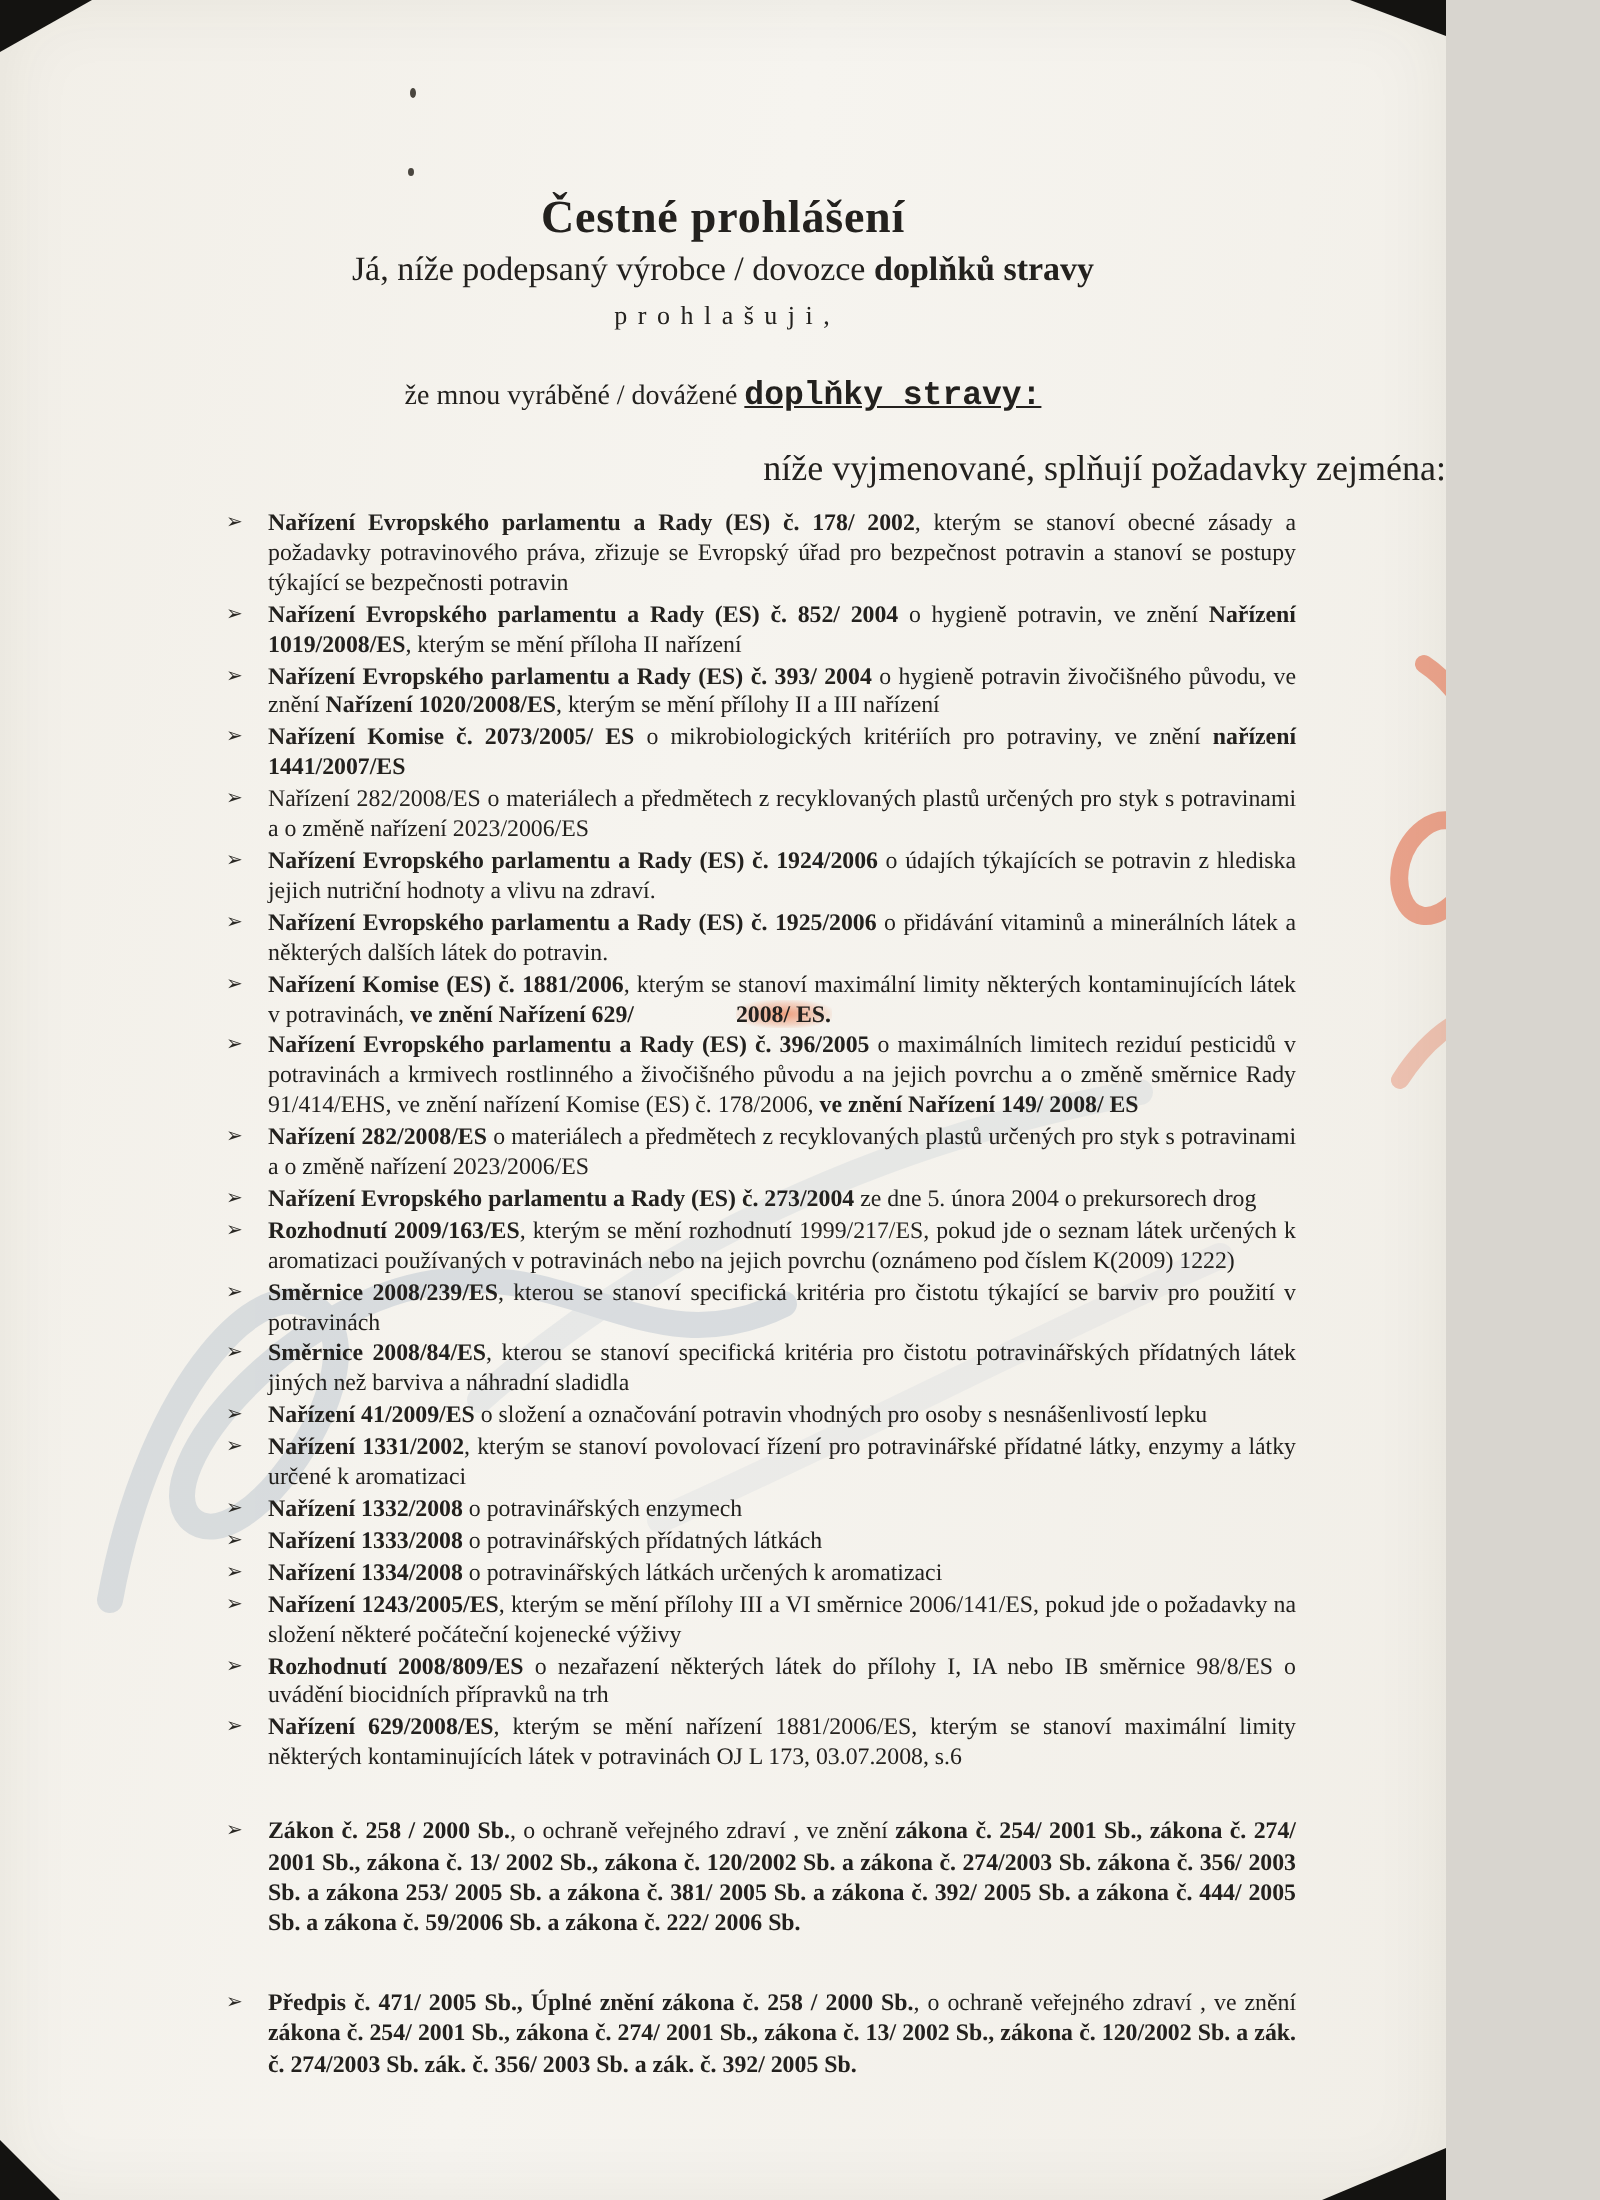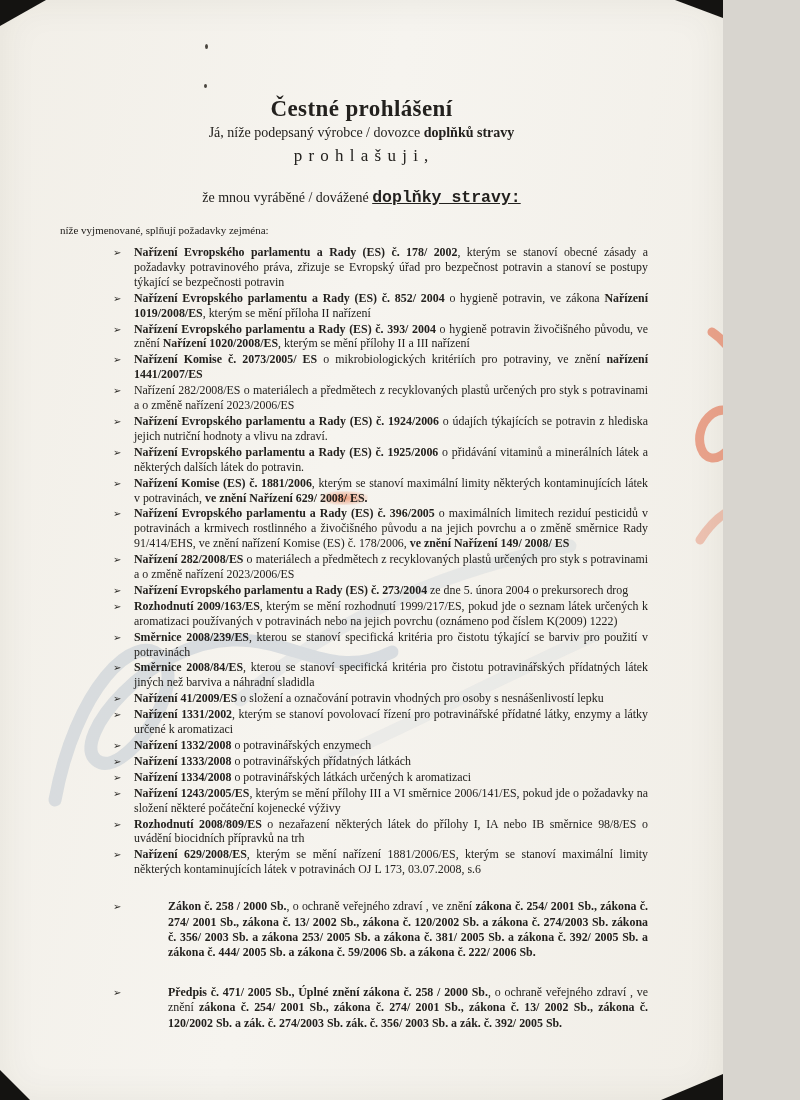--- a/index.html
+++ b/index.html
@@ -23,42 +23,43 @@
   .c-tl { top: 0; left: 0; width: 46px; height: 26px; clip-path: polygon(0 0, 100% 0, 0 100%); }
   .c-tr { top: 0; right: 0; width: 48px; height: 18px; clip-path: polygon(0 0, 100% 0, 100% 100%); }
   .c-bl { bottom: 0; left: 0; width: 30px; height: 30px; clip-path: polygon(0 0, 0 100%, 100% 100%); }
   .c-br { bottom: 0; right: 0; width: 62px; height: 26px; clip-path: polygon(100% 0, 100% 100%, 0 100%); }
   .speck { position: absolute; background: #4a463f; border-radius: 50%; z-index: 3; }
   
   .watermark { position: absolute; inset: 0; z-index: 1; pointer-events: none; }
   
   .header { text-align: center; padding-top: 96px; }
   .title { font-size: 23px; font-weight: bold; letter-spacing: 0.4px; margin: 0; }
-  .intro { font-size: 14px; margin-top: 3px; }
-  .pronounce { font-size: 17px; margin-top: 5px; letter-spacing: 1px; }
+  .intro { font-size: 17px; margin-top: 3px; }
+  .pronounce { font-size: 13px; margin-top: 5px; letter-spacing: 1px; }
   .declare { margin-top: 22px; font-size: 14px; }
   .declare-bold { font-weight: bold; text-decoration: underline; font-size: 16.5px; font-family: Liberation Mono, monospace; }
   .bold { font-weight: bold; }
-  .list-intro { font-size: 11px; text-align: left; margin: 17px 0 0 60px; }
+  .list-intro { font-size: 18px; text-align: right; margin: 17px 0 0 60px; }
   
   .list { margin-top: 9px; padding-left: 113px; padding-right: 75px; }
   .item { display: flex; margin-bottom: 1px; }
   .bullet {
     flex: 0 0 21px;
     font-family: "DejaVu Sans", sans-serif;
     font-size: 10px; padding-top: 2px; color: #2b2925;
   }
   .itext { flex: 1; font-size: 11.9px; line-height: 14.9px; text-align: justify; }
   .hl {
     background: radial-gradient(ellipse at center,
       rgba(230,90,35,0.55) 0%, rgba(230,90,35,0.20) 55%, rgba(230,90,35,0) 78%);
+    margin-left: 48px;
   }
   .laws { margin-top: 22px; }
   .laws .item { margin-bottom: 24px; }
-  .laws .itext { line-height: 15.4px; margin-left: 34px; }
+  .laws .itext { line-height: 15.4px; }
 </style>
 </head>
 <body>
 
 <div class="page">
 
   <div class="corner c-tl"></div>
   <div class="corner c-tr"></div>
   <div class="corner c-bl"></div>
   <div class="corner c-br"></div>
@@ -93,21 +94,21 @@
 
     <div class="list-intro">níže vyjmenované, splňují požadavky zejména:</div>
 
     <div class="list regulations">
         <div class="item">
           <span class="bullet">➢</span>
           <span class="itext"><span class="bold">Nařízení Evropského parlamentu a Rady (ES) č. 178/ 2002</span><span>, kterým se stanoví obecné zásady a požadavky potravinového práva, zřizuje se Evropský úřad pro bezpečnost potravin a stanoví se postupy týkající se bezpečnosti potravin</span></span>
         </div>
         <div class="item">
           <span class="bullet">➢</span>
-          <span class="itext"><span class="bold">Nařízení Evropského parlamentu a Rady (ES) č. 852/ 2004</span><span> o hygieně potravin, ve zákona </span><span class="bold">Nařízení 1019/2008/ES</span><span>, kterým se mění příloha II nařízení</span></span>
+          <span class="itext"><span class="bold">Nařízení Evropského parlamentu a Rady (ES) č. 852/ 2004</span><span> o hygieně potravin, ve znění </span><span class="bold">Nařízení 1019/2008/ES</span><span>, kterým se mění příloha II nařízení</span></span>
         </div>
         <div class="item">
           <span class="bullet">➢</span>
           <span class="itext"><span class="bold">Nařízení Evropského parlamentu a Rady (ES) č. 393/ 2004</span><span> o hygieně potravin živočišného původu, ve znění </span><span class="bold">Nařízení 1020/2008/ES</span><span>, kterým se mění přílohy II a III nařízení</span></span>
         </div>
         <div class="item">
           <span class="bullet">➢</span>
           <span class="itext"><span class="bold">Nařízení Komise č. 2073/2005/ ES</span><span> o mikrobiologických kritériích pro potraviny, ve znění </span><span class="bold">nařízení 1441/2007/ES</span></span>
         </div>
         <div class="item">

